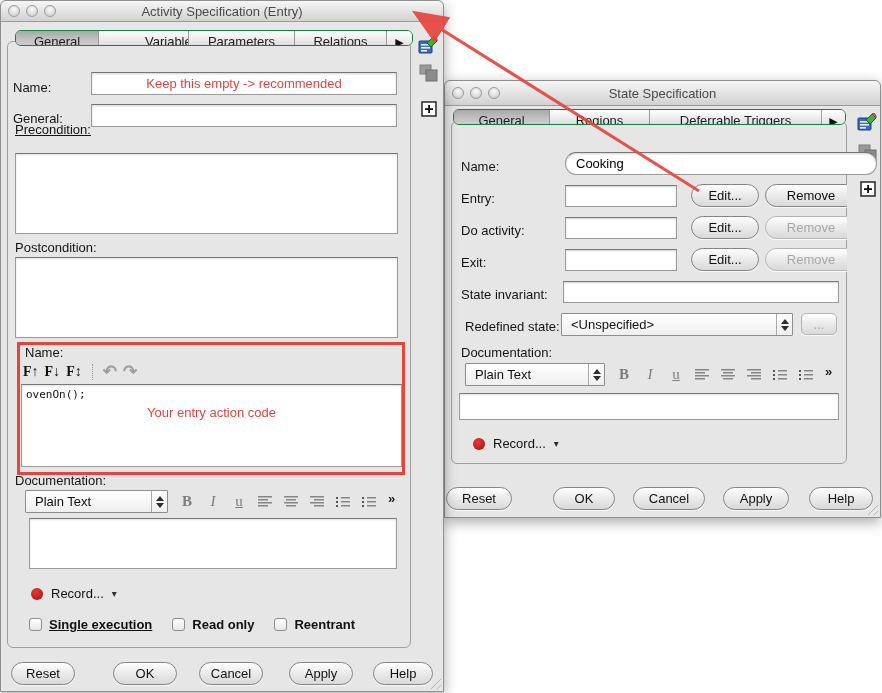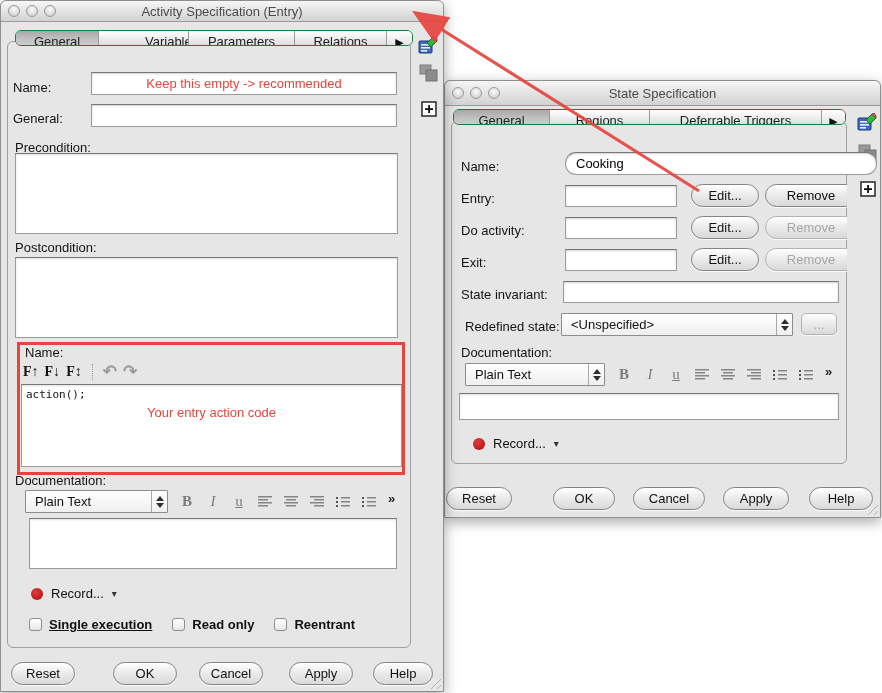--- a/index.html
+++ b/index.html
@@ -230,37 +230,37 @@
       <rect x="4" y="7.2" width="8" height="1.8" fill="#111"></rect>
       <rect x="7.2" y="4" width="1.8" height="8" fill="#111"></rect>
     </svg>
   </div>
 
   <div class="lbl" style="left:12px; top:79px;">Name:</div>
   <div class="field redtext" style="left:90px; top:71px; width:306px; height:23px; line-height:21px; text-align:center;">Keep this empty -&gt; recommended</div>
   <div class="lbl" style="left:12px; top:110px;">General:</div>
   <div class="field" style="left:90px; top:103px; width:306px; height:23px;"></div>
 
-  <div class="lbl" style="left:14px; top:139px;">Precondition:</div>
+  <div class="lbl" style="left:14px; top:121px;text-decoration:underline;">Precondition:</div>
   <div class="area" style="left:14px; top:152px; width:383px; height:81px;"></div>
 
   <div class="lbl" style="left:14px; top:239px;">Postcondition:</div>
   <div class="area" style="left:14px; top:256px; width:383px; height:81px;"></div>
 
   <div class="lbl" style="left:24px; top:344px;">Name:</div>
   <div class="fmtrow" style="left:22px; top:360px; gap:6px;">
     <span style="font-family:'Liberation Serif',serif; font-weight:bold; font-size:14px; color:#111;">F↑</span>
     <span style="font-family:'Liberation Serif',serif; font-weight:bold; font-size:14px; color:#111;">F↓</span>
     <span style="font-family:'Liberation Serif',serif; font-weight:bold; font-size:14px; color:#111;">F↕</span>
     <span style="border-left:1px dotted #999; height:16px; margin:0 4px;"></span>
     <span style="font-size:17px; font-weight:bold; color:#9d9d9d;">↶</span>
     <span style="font-size:17px; font-weight:bold; color:#9d9d9d;">↷</span>
   </div>
   <div class="area" style="left:20px; top:383px; width:381px; height:83px;">
-    <div style="position:absolute; left:4px; top:3px; font-family:'DejaVu Sans Mono',monospace; font-size:11px; color:#111;">action();</div>
+    <div style="position:absolute; left:4px; top:3px; font-family:'DejaVu Sans Mono',monospace; font-size:11px; color:#111;">ovenOn();</div>
     <div class="redtext" style="position:absolute; left:0; right:0; top:20px; text-align:center; font-size:13px;">Your entry action code</div>
   </div>
   <div class="redbox" style="left:16px; top:341px; width:388px; height:133px;"></div>
 
   <div class="lbl" style="left:14px; top:472px;">Documentation:</div>
   <div class="fmtrow" style="left:24px; top:489px; gap:12px;">
     <div class="combo" style="position:relative; width:143px; height:23px;">
       <span class="val">Plain Text</span>
       <span class="stepper">
           <i class="tri-u"></i>

